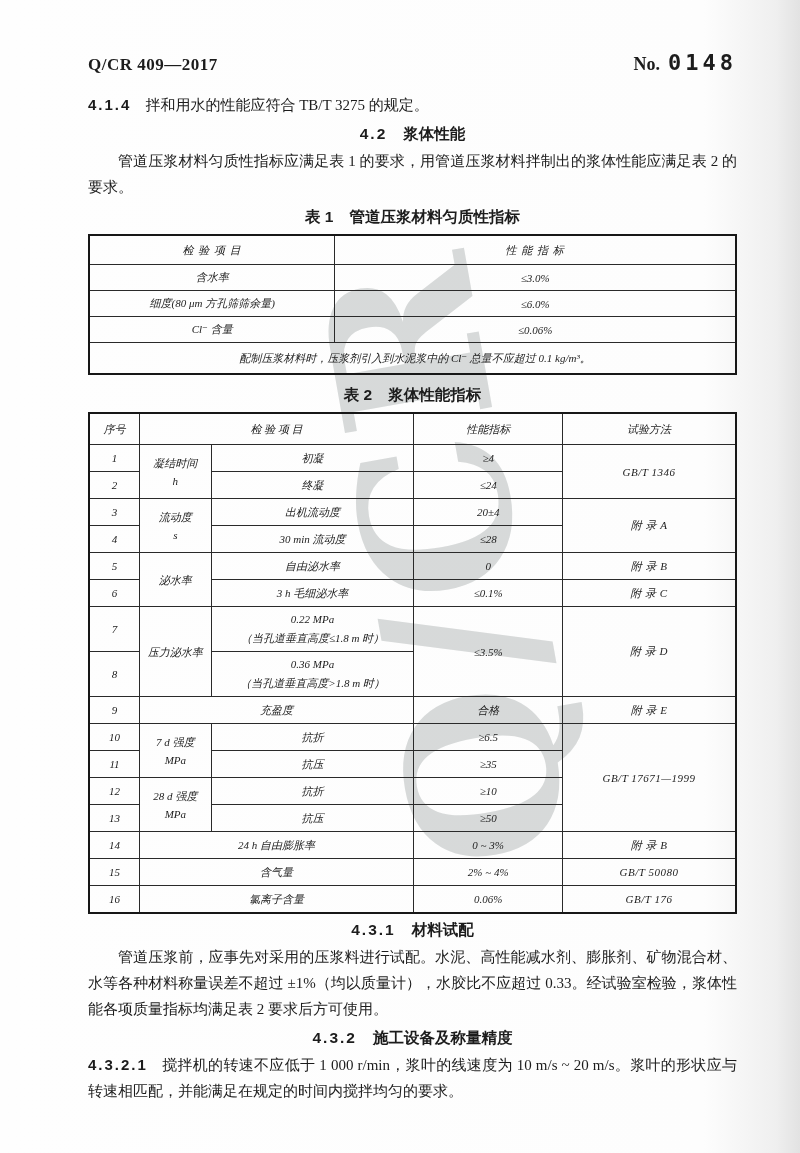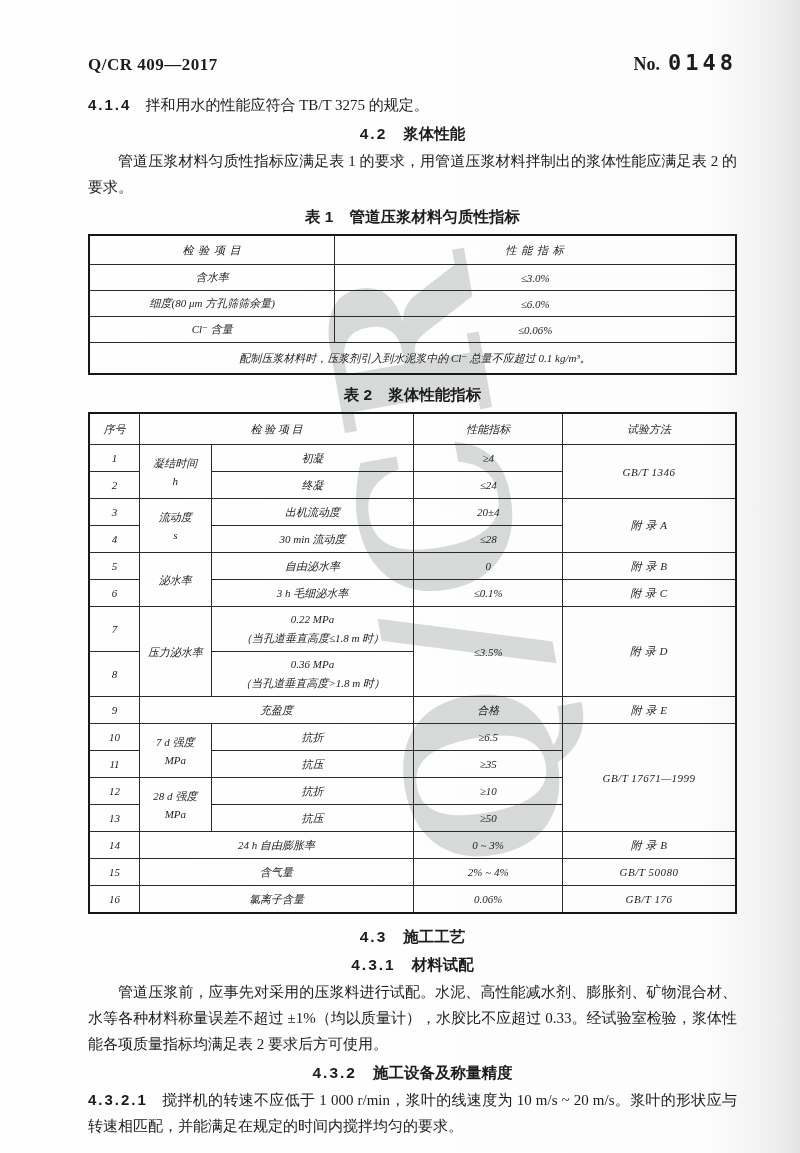--- a/index.html
+++ b/index.html
@@ -269,21 +269,20 @@
       </tr>
       <tr>
         <td>16</td>
         <td colspan="2">氯离子含量</td>
         <td>0.06%</td>
         <td class="c-method">GB/T 176</td>
       </tr>
     </tbody>
       </table>
 
-    <div class="heading" style="margin-top:10px;"><span class="cnum">4.3</span><span>施工工艺</span></div>
 
     <div class="heading"><span class="cnum">4.3.1</span><span>材料试配</span></div>
 
     <p class="clause indent">管道压浆前，应事先对采用的压浆料进行试配。水泥、高性能减水剂、膨胀剂、矿物混合材、水等各种材料称量误差不超过 ±1%（均以质量计），水胶比不应超过 0.33。经试验室检验，浆体性能各项质量指标均满足表 2 要求后方可使用。</p>
 
     <div class="heading"><span class="cnum">4.3.2</span><span>施工设备及称量精度</span></div>
 
     <p class="clause"><span class="cnum">4.3.2.1</span><span>搅拌机的转速不应低于 1 000 r/min，浆叶的线速度为 10 m/s ~ 20 m/s。浆叶的形状应与转速相匹配，并能满足在规定的时间内搅拌均匀的要求。</span></p>
 
   </div>

